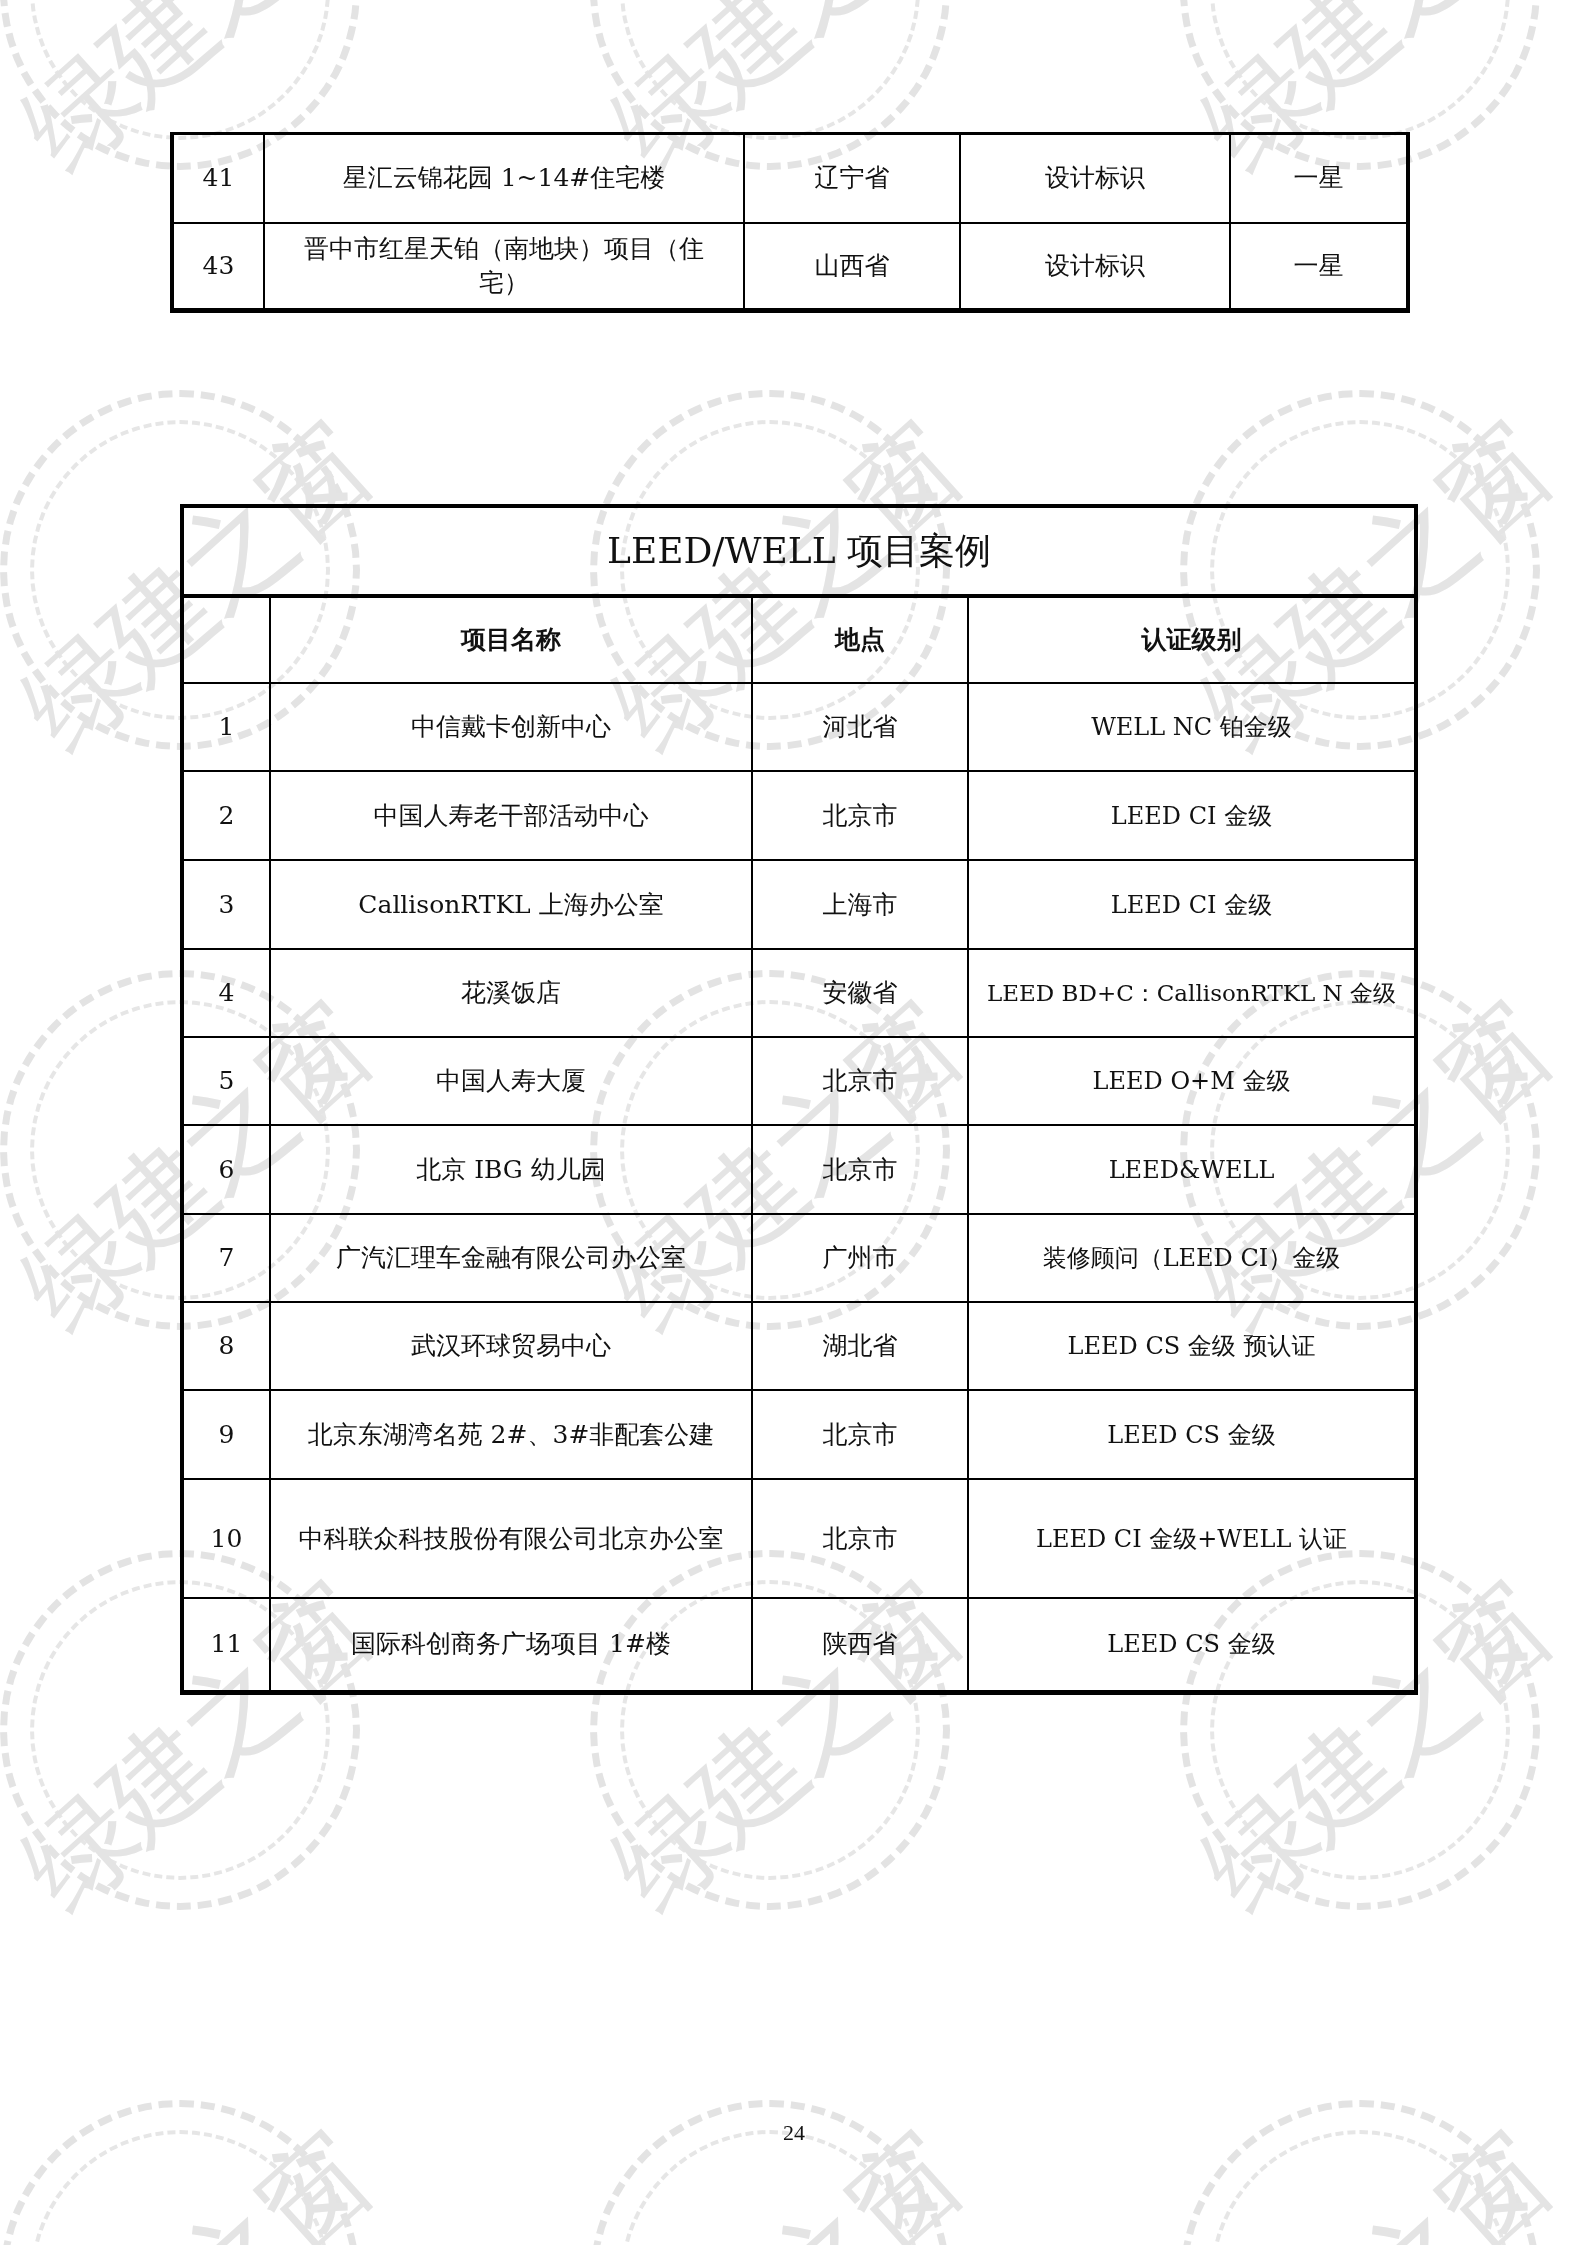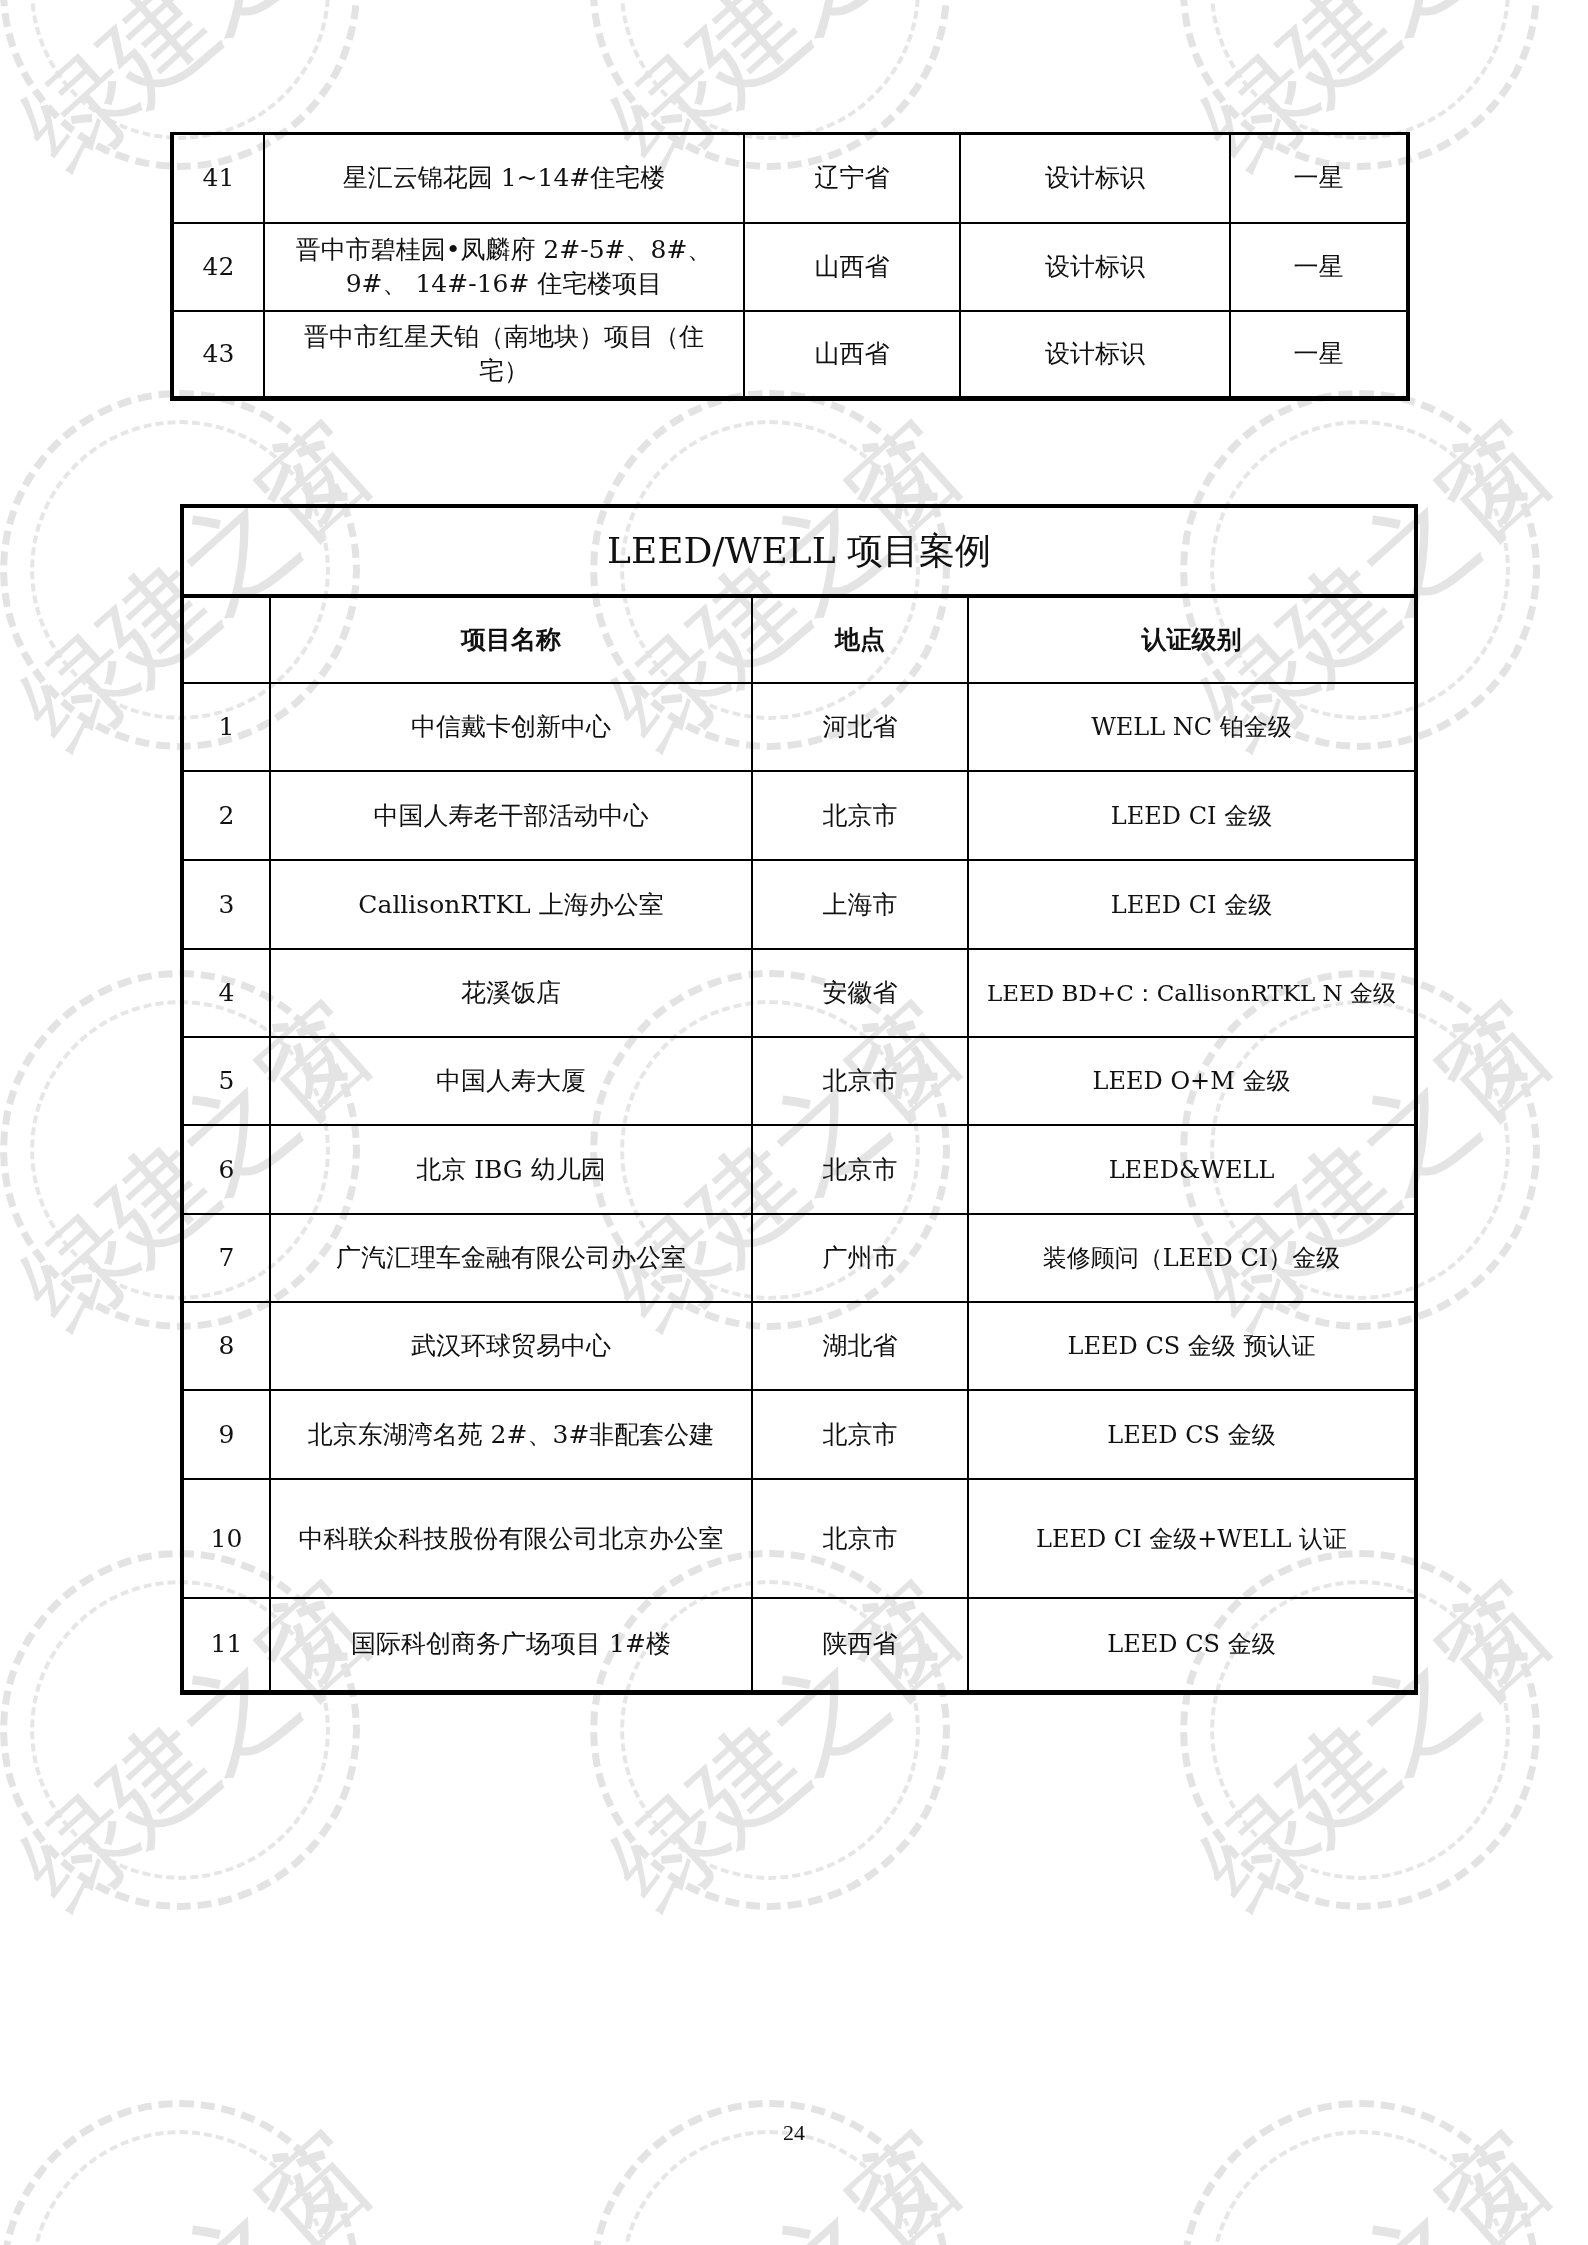--- a/index.html
+++ b/index.html
@@ -140,27 +140,20 @@
   </colgroup>
   <tbody>
       <tr style="height:89px">
     <td>41</td>
     <td>星汇云锦花园 1~14#住宅楼</td>
     <td>辽宁省</td>
     <td>设计标识</td>
     <td>一星</td>
   </tr>
   <tr style="height:88px">
-    <td>42</td>
-    <td style="padding:0 20px">晋中市碧桂园•凤麟府 2#-5#、8#、9#、 14#-16# 住宅楼项目</td>
-    <td>山西省</td>
-    <td>设计标识</td>
-    <td>一星</td>
-  </tr>
-  <tr style="height:88px">
     <td>43</td>
     <td style="padding:0 20px">晋中市红星天铂（南地块）项目（住 宅）</td>
     <td>山西省</td>
     <td>设计标识</td>
     <td>一星</td>
   </tr>
 </tbody>
   </table>
 
 <table id="table2" class="grid">

